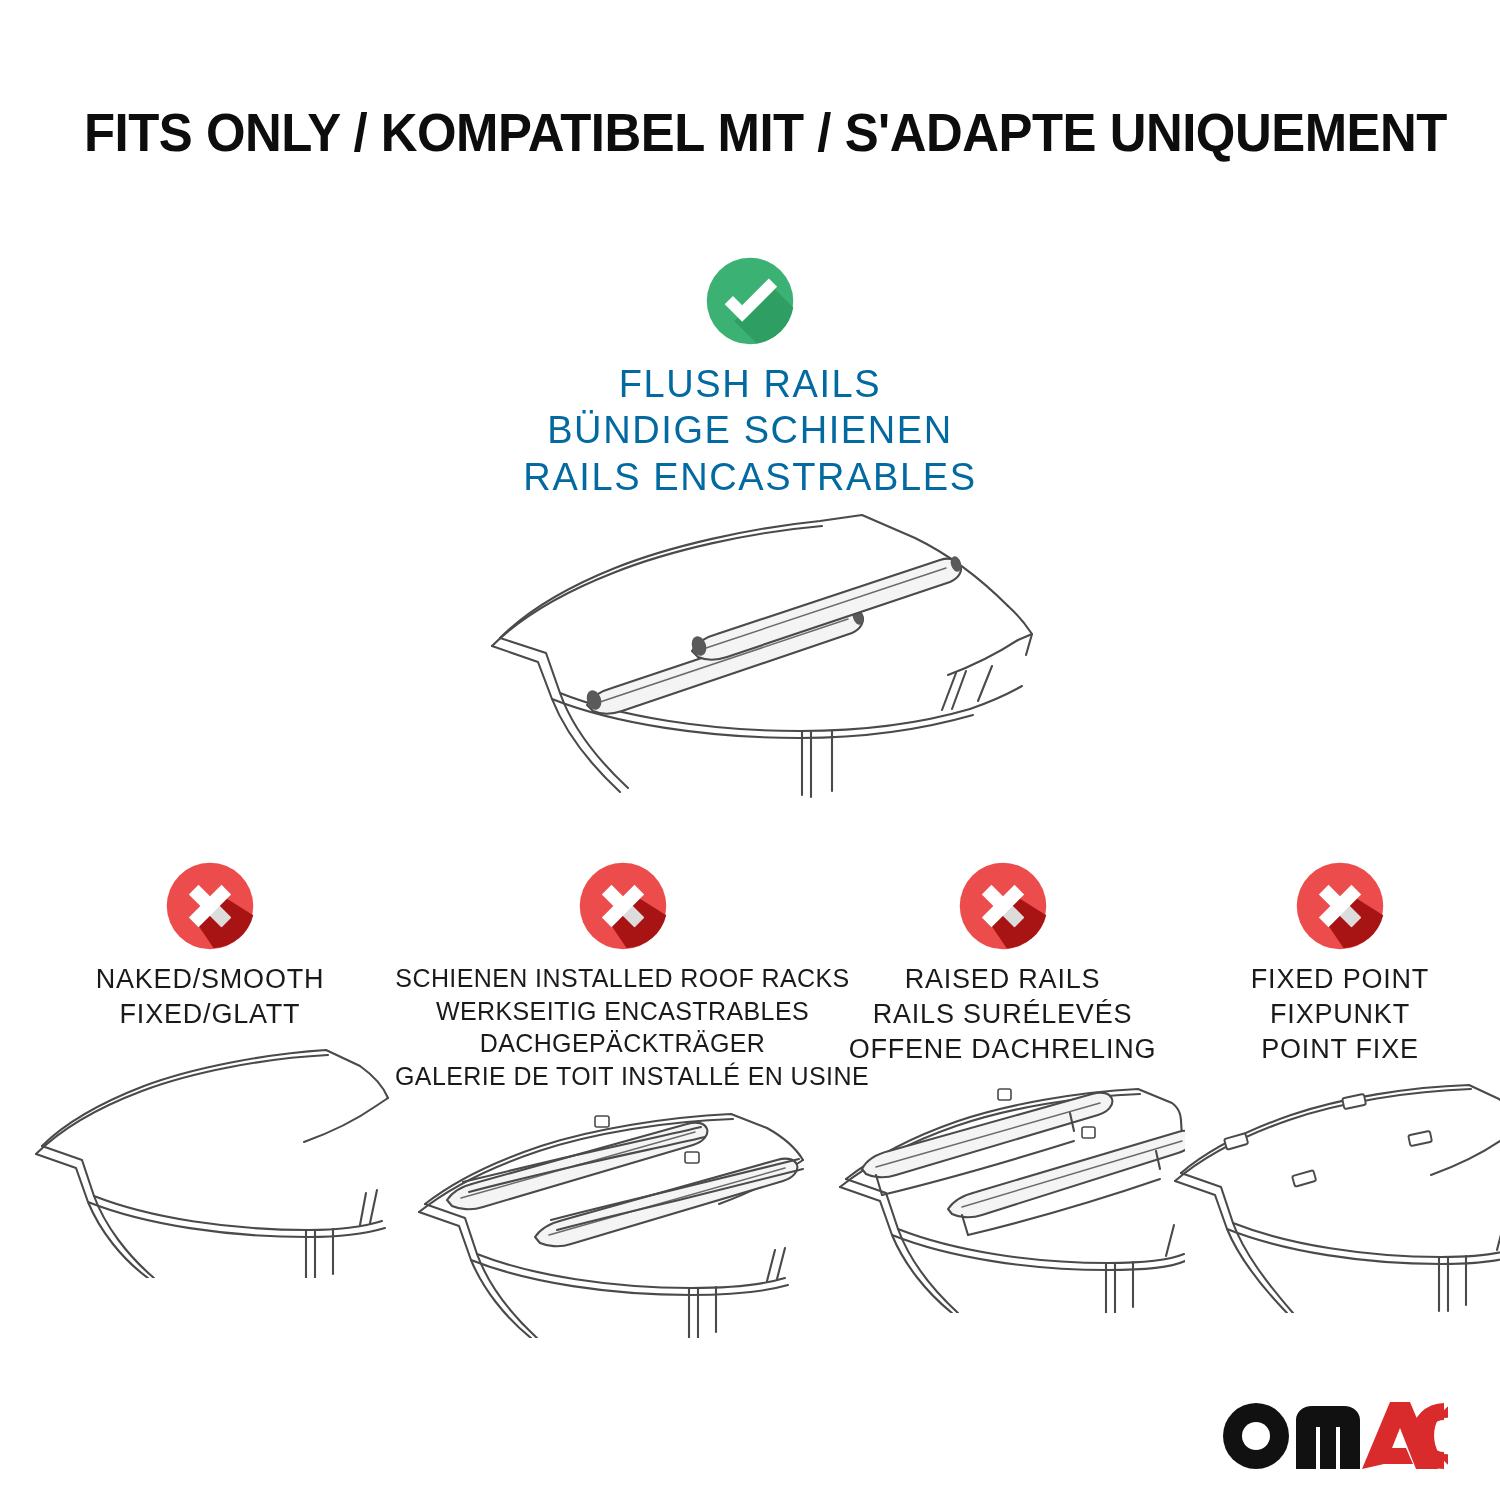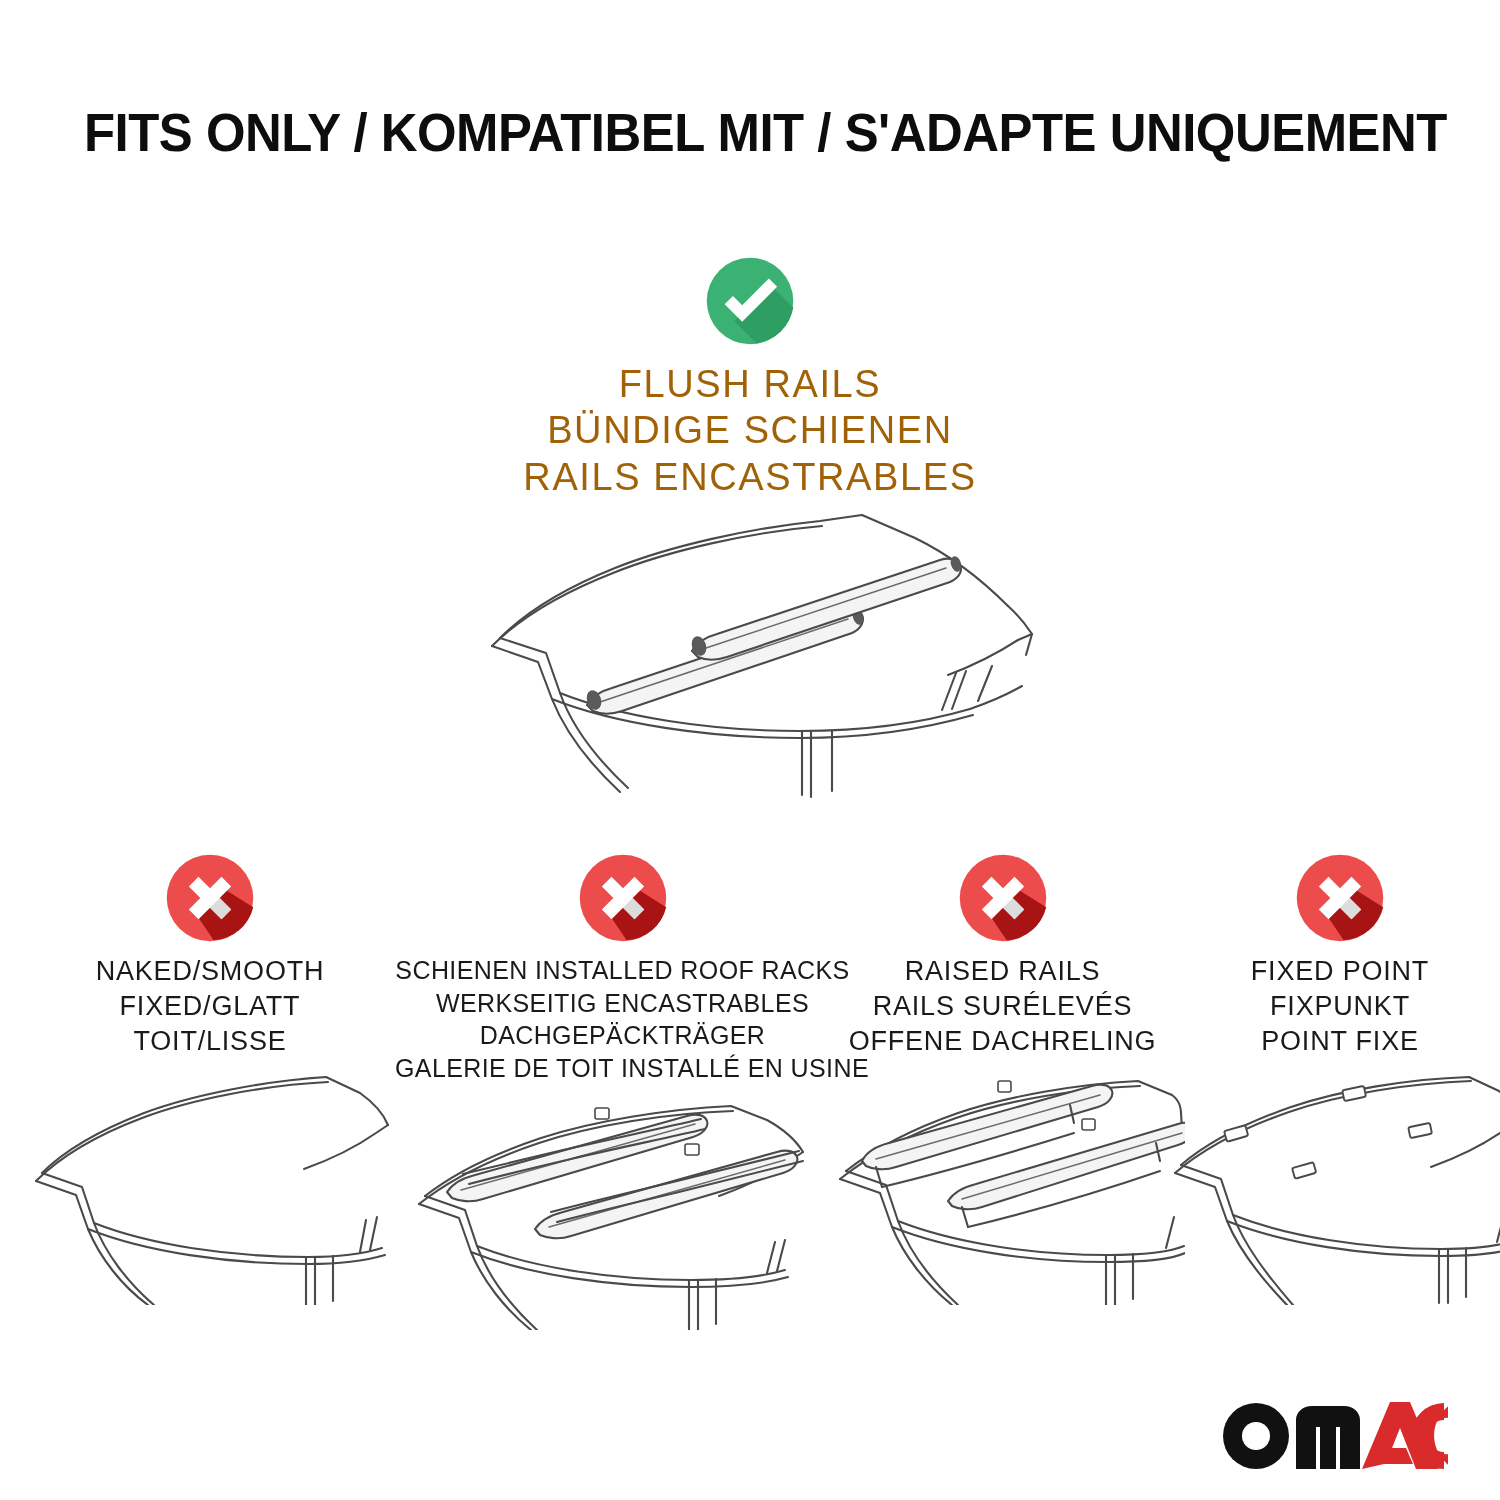--- a/index.html
+++ b/index.html
@@ -43,21 +43,21 @@
   .hero-icon {
     width: 92px;
     height: 92px;
     margin: 0 auto 14px auto;
     display: block;
   }
   .hero-labels {
     font-size: 38px;
     line-height: 1.22;
     letter-spacing: 1.6px;
-    color: #a16207;
+    color: #0369a1;
     font-weight: normal;
   }
   .hero-labels div { white-space: nowrap; }
 
   .hero-art {
     position: absolute;
     left: 470px;
     top: 248px;
     width: 580px;
     height: 300px;
@@ -66,21 +66,21 @@
   
   .cols {
     position: absolute;
     left: 0;
     top: 848px;
     width: 1500px;
     height: 640px;
   }
   .col {
     position: absolute;
-    top: 4px;
+    top: 12px;
     text-align: center;
   }
   .col-0 { left: 30px;  width: 360px; }
   .col-1 { left: 395px; width: 455px; }
   .col-2 { left: 820px; width: 365px; }
   .col-3 { left: 1165px; width: 350px; }
 
   .x-icon {
     width: 92px;
     height: 92px;
@@ -182,21 +182,20 @@
   <div class="col col-0">
     <svg class="x-icon" viewBox="0 0 100 100">
       <circle cx="50" cy="50" r="47" fill="#ED4C4C"></circle>
       <path d="M62 38 L97 60 A47 47 0 0 1 54 96 L33 65 Z" fill="#A81414"></path>
       <path d="M37.5 27 L50 39.5 L62.5 27 L73 37.5 L60.5 50 L73 62.5 L62.5 73 L50 60.5 L37.5 73 L27 62.5 L39.5 50 L27 37.5 Z" fill="#ffffff"></path>
       <path d="M60.5 50 L73 62.5 L62.5 73 L50 60.5 Z" fill="#DCDCDC"></path>
     </svg>
     <div class="col-labels">
       <div>NAKED/SMOOTH</div>
       <div>FIXED/GLATT</div>
-      <div>TOIT/LISSE</div>
     </div>
     <svg class="col-art" viewBox="0 0 360 230">
       <g class="sketch">
         <path d="M12 98 C34 76 70 55 114 38 C162 20 234 6 296 2 L330 18 C344 28 354 40 358 50"></path>
         <path d="M6 106 C30 82 67 60 112 43 C162 24 236 10 298 7"></path>
         <path d="M358 50 L346 58 C326 72 302 84 274 94"></path>
         <path d="M12 98 L52 112 L64 148 C75 178 98 208 124 230"></path>
         <path d="M6 106 L46 120 L58 154 C70 183 92 211 118 230"></path>
         <path d="M64 148 C120 170 200 182 278 182 C310 182 336 178 352 173"></path>
         <path d="M58 154 C116 177 198 189 278 189 C312 189 338 185 355 180"></path>

